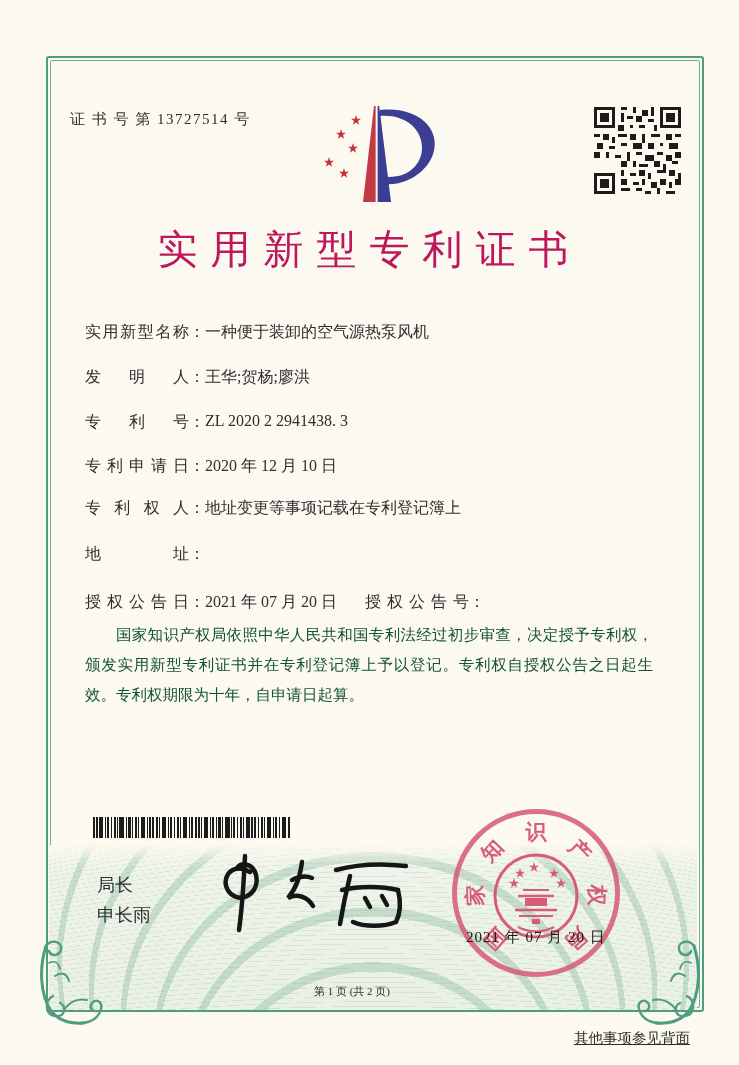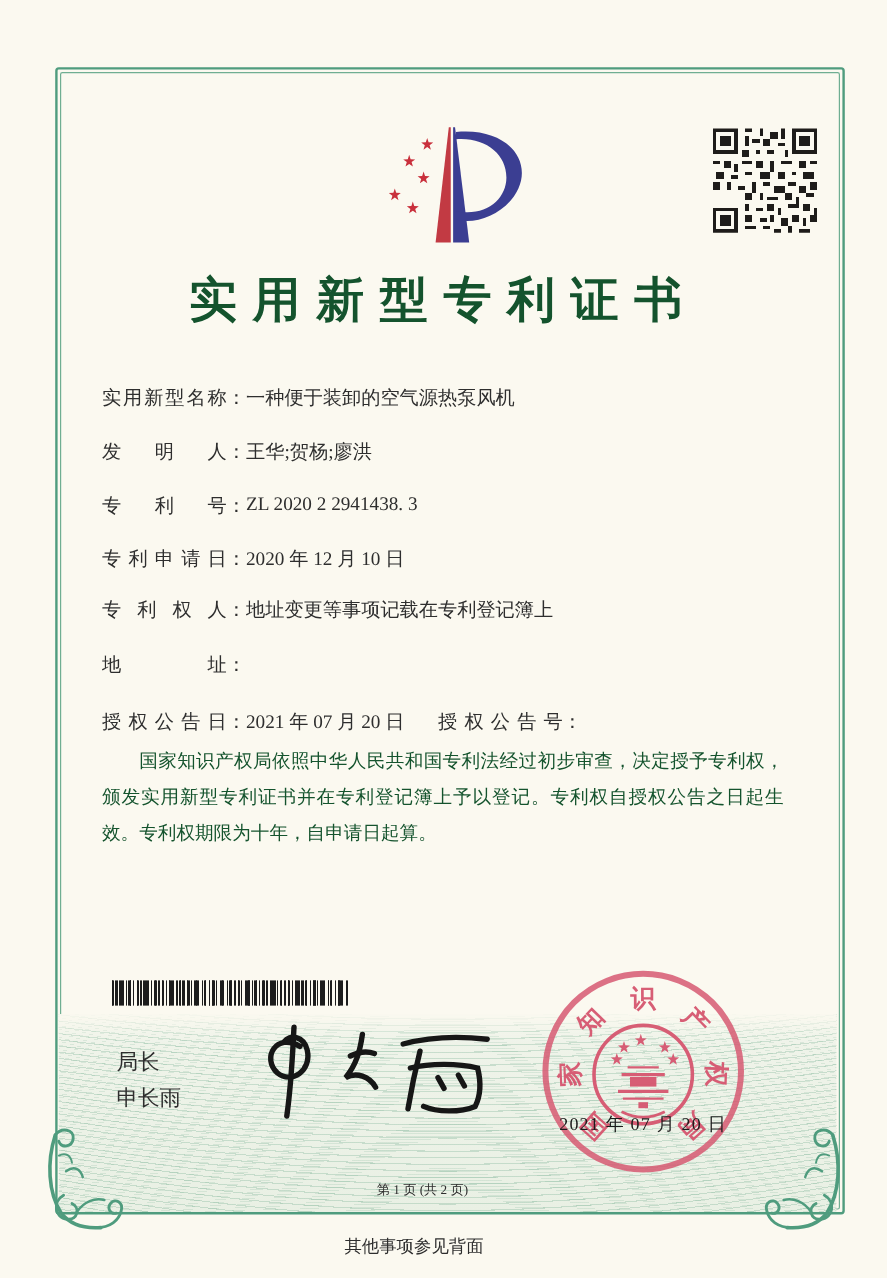--- a/index.html
+++ b/index.html
@@ -21,21 +21,21 @@
   .corner-orn{position:absolute;z-index:2;}
   .corner-orn svg{display:block;}
   .orn-left{left:36px;top:938px;}
   .orn-right{left:612px;top:938px;transform:scaleX(-1);}
 
   .cert-no{position:absolute;left:70px;top:110px;font-size:15px;letter-spacing:1.5px;z-index:2;}
 
   .logo{position:absolute;left:318px;top:102px;z-index:2;}
   .qr{position:absolute;left:594px;top:107px;z-index:2;}
 
-  .title{position:absolute;left:0;top:222px;width:739px;text-align:center;font-size:40px;font-weight:bold;letter-spacing:13px;color:#14532d;z-index:2;}
+  .title{position:absolute;left:0;top:222px;width:739px;text-align:center;font-size:40px;font-weight:normal;letter-spacing:13px;color:#be185d;z-index:2;}
 
   .fields{position:absolute;left:85px;top:320px;width:575px;z-index:2;font-size:16px;}
   .frow{position:absolute;display:flex;align-items:flex-start;}
   .lbl{width:104px;flex:0 0 104px;}
   [data-justify]{display:flex;justify-content:space-between;}
   .colon{flex:0 0 auto;}
   .val{margin-left:0;}
   .r-name{top:2px;}  .r-inv{top:47px;}  .r-pno{top:92px;}  .r-adate{top:136px;}
   .r-patee{top:178px;} .r-addr{top:224px;} .r-grant{top:272px;}
   .addr-val{width:442px;line-height:27px;}
@@ -52,21 +52,21 @@
 
   .officer{position:absolute;left:97px;top:870px;font-size:18px;line-height:30px;z-index:3;}
   .signature{position:absolute;left:210px;top:850px;z-index:3;}
 
   .seal{position:absolute;left:452px;top:809px;width:158px;height:158px;border:5px solid rgba(214,86,111,.88);border-radius:50%;z-index:3;opacity:.95;}
   .arc-ch{position:absolute;left:50%;top:50%;font-size:21px;font-weight:bold;color:#d6566f;}
   .emblem{position:absolute;left:50%;top:53%;transform:translate(-50%,-50%);}
   .seal-date{position:absolute;left:466px;top:928px;font-size:15px;color:#1b1b1b;z-index:4;letter-spacing:1px;}
 
   .page-info{position:absolute;left:46px;top:984px;width:612px;text-align:center;font-size:11px;z-index:3;}
-  .back-note{position:absolute;left:0;top:1029px;width:690px;text-align:center;font-size:14.5px;z-index:2;}
+  .back-note{position:absolute;left:0;top:1029px;width:690px;text-align:right;font-size:14.5px;z-index:2;text-decoration:underline;}
 </style>
 </head>
 <body>
 
 <div class="page">
 
   <div class="frame"></div>
   <div class="wave-band"></div>
 
   <div class="corner-orn orn-left">
@@ -85,20 +85,21 @@
       <path d="M10 8 C3 30 4 56 15 73 C22 82 34 86 48 85" stroke-width="3"></path>
       <path d="M10 8 C15 1 26 3 25 11 C24 18 15 19 13 13" stroke-width="2.4"></path>
       <path d="M17 58 C8 63 9 77 20 78 C29 79 31 68 24 65" stroke-width="2.4"></path>
       <path d="M44 85 C56 85 63 79 65 71 C67 64 60 60 56 65 C53 69 56 74 61 73" stroke-width="2.4"></path>
       <path d="M28 72 C34 63 43 60 51 62" stroke-width="2"></path>
       <path d="M19 38 C26 33 31 36 33 43" stroke-width="2"></path>
       <path d="M13 25 C19 22 23 25 24 31" stroke-width="1.6"></path>
     </svg>
   </div>
 
+  <div class="cert-no">证 书 号 第 13727514 号</div>
 
   <div class="logo">
     <svg width="126" height="104" viewBox="0 0 126 104">
       <defs>
         <path id="st" d="M5 0 L6.18 3.63 L10 3.82 L7 6.1 L8.09 9.8 L5 7.6 L1.91 9.8 L3 6.1 L0 3.82 L3.82 3.63 Z"></path>
       </defs>
       <path d="M56 4 L57.6 4 L57.6 100 L45 100 Z" fill="#c23a43"></path>
       <path d="M59.6 4 L61.2 4 L73 100 L59.6 100 Z" fill="#3b3e92"></path>
       <path d="M62 8 C104 4 125 31 114 55 C105 75 80 86 62 81 L62 74 C87 79 104 64 104 46 C104 26 86 12 62 14 Z" fill="#3b3e92"></path>
       <use href="#st" x="33" y="13" width="7" height="7" fill="#c9303c"></use>

